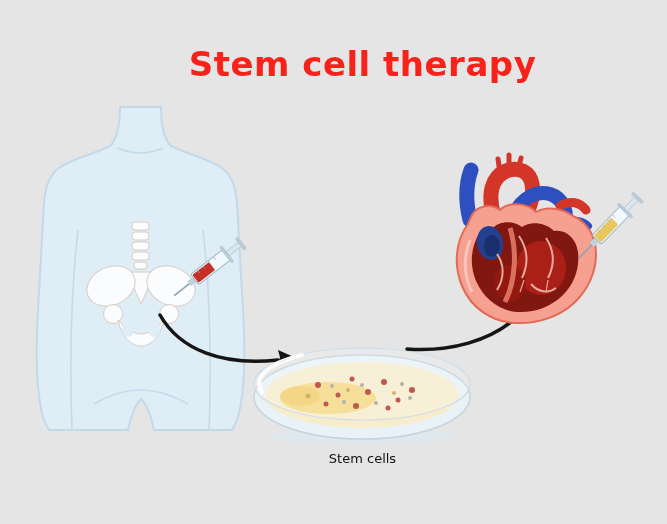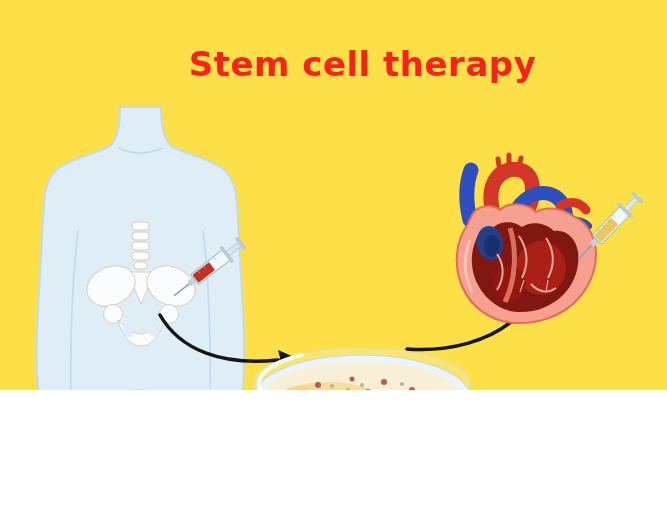--- a/index.html
+++ b/index.html
@@ -1,20 +1,20 @@
 <!DOCTYPE html>
 <html><head>
 <meta charset="utf-8">
 <style>
   html, body { margin: 0; padding: 0; background: #ffffff; }
   .canvas {
     position: relative;
     width: 667px;
-    height: 390px;
-    background: #fde047;
+    height: 524px;
+    background: #e5e5e5;
     overflow: hidden;
     font-family: "DejaVu Sans", "Liberation Sans", sans-serif;
   }
   .canvas svg { position: absolute; inset: 0; }
   .title {
     position: absolute;
     top: 44px;
     left: 0;
     right: 0;
     padding-left: 58px;
@@ -199,13 +199,14 @@
       <rect x="-22" y="-6.5" width="40" height="13" rx="2" fill="#f2f9fc" stroke="#9db6c5" stroke-width="1"></rect>
       <rect x="-21" y="-5" width="25" height="10" rx="1" fill="#e9c75f"></rect>
       <path d="M -14 -6.5 V -2 M -7 -6.5 V -2 M 0 -6.5 V -2 M 7 -6.5 V -2" stroke="#9db6c5" stroke-width="0.7" fill="none"></path>
       <rect x="17" y="-10" width="3.5" height="20" rx="1" fill="#b9cbd6"></rect>
       <rect x="20" y="-2.5" width="15" height="5" fill="#dbe7ee" stroke="#9db6c5" stroke-width="0.6"></rect>
       <rect x="34.5" y="-7.5" width="4" height="15" rx="1.5" fill="#b9cbd6"></rect>
     </g>
   </svg>
 
   <div class="title">Stem cell therapy</div>
+  <div class="dish-label">Stem cells</div>
 </div>
 
 </body></html>

